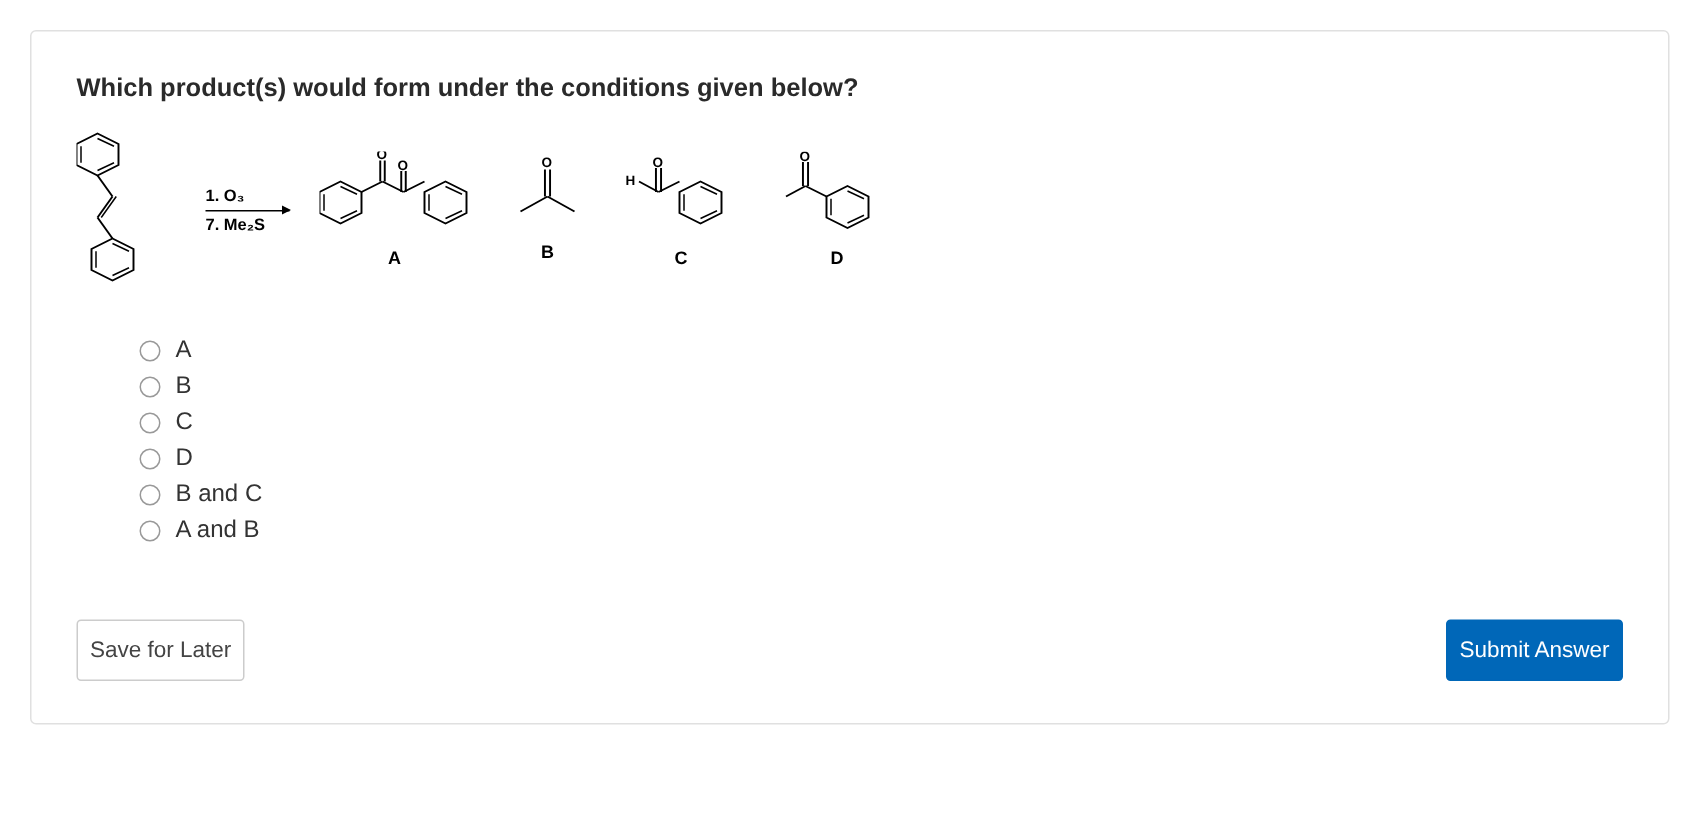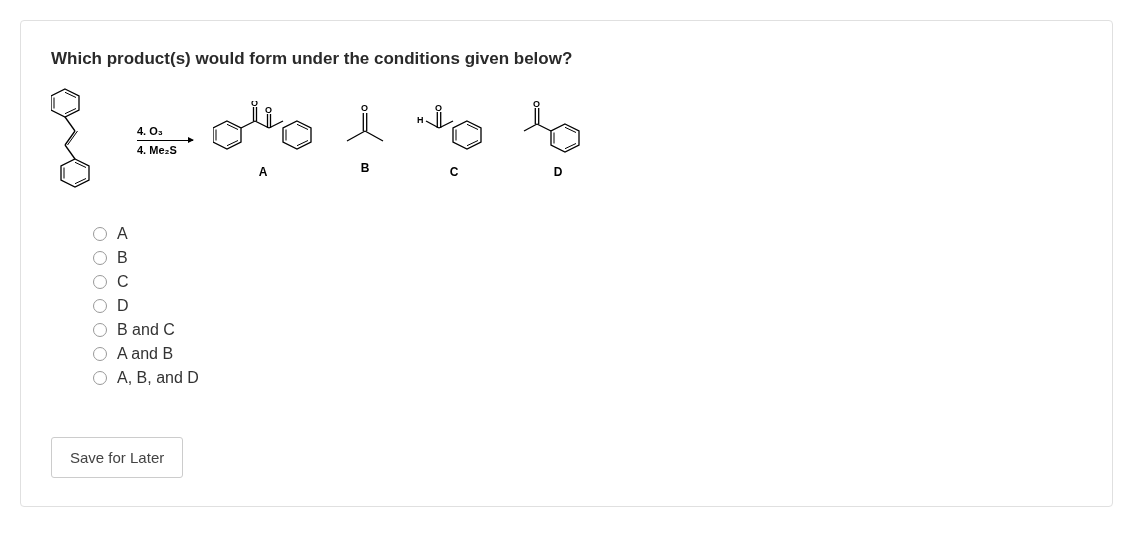--- a/index.html
+++ b/index.html
@@ -87,21 +87,21 @@
       border: 1.5px solid #999;
       border-radius: 50%;
       flex-shrink: 0;
     }
     .footer {
       display: flex;
       justify-content: space-between;
       align-items: center;
     }
     .btn {
-      padding: 11px 18px;
+      padding: 11px 8px;
       font-size: 15px;
       border-radius: 3px;
       cursor: pointer;
     }
     .btn-outline {
       background: #fff;
       border: 1px solid #ccc;
       color: #444;
     }
     .btn-primary {
@@ -136,23 +136,23 @@
         <line x1="26.5" y1="46" x2="16.5" y2="60" stroke="#000" stroke-width="1"></line>
         <line x1="14" y1="60" x2="24" y2="74" stroke="#000" stroke-width="1.3"></line>
 
         <polygon points="24,74 38,81 38,95 24,102 10,95 10,81" fill="none" stroke="#000" stroke-width="1.3"></polygon>
         <line x1="13" y1="82.5" x2="13" y2="93.5" stroke="#000" stroke-width="1"></line>
         <line x1="24" y1="77.3" x2="35" y2="82.5" stroke="#000" stroke-width="1"></line>
         <line x1="35" y1="93.5" x2="24" y2="98.7" stroke="#000" stroke-width="1"></line>
       </svg>
 
       <div class="arrow-stack">
-        <span>4. O₃</span>
+        <span>1. O₃</span>
         <div class="arrow-line"></div>
-        <span>4. Me₂S</span>
+        <span>7. Me₂S</span>
       </div>
     </div>
 
     <div style="display:flex;align-items:flex-start;gap:30px;">
 
       <div class="struct-block">
         <svg class="hex-svg" width="100" height="54" viewBox="0 0 100 54">
 
           <polygon points="14,20 28,27 28,41 14,48 0,41 0,27" fill="none" stroke="#000" stroke-width="1.3"></polygon>
           <line x1="3" y1="28.5" x2="3" y2="39.5" stroke="#000" stroke-width="1"></line>
@@ -242,23 +242,20 @@
       <span>D</span>
     </label>
     <label class="opt">
       <span class="radio-circle"></span>
       <span>B and C</span>
     </label>
     <label class="opt">
       <span class="radio-circle"></span>
       <span>A and B</span>
     </label>
-    <label class="opt">
-      <span class="radio-circle"></span>
-      <span>A, B, and D</span>
-    </label>
   </div>
 
   <div class="footer">
     <button class="btn btn-outline">Save for Later</button>
+    <button class="btn btn-primary">Submit Answer</button>
   </div>
 
 </div>
 
 </body></html>

